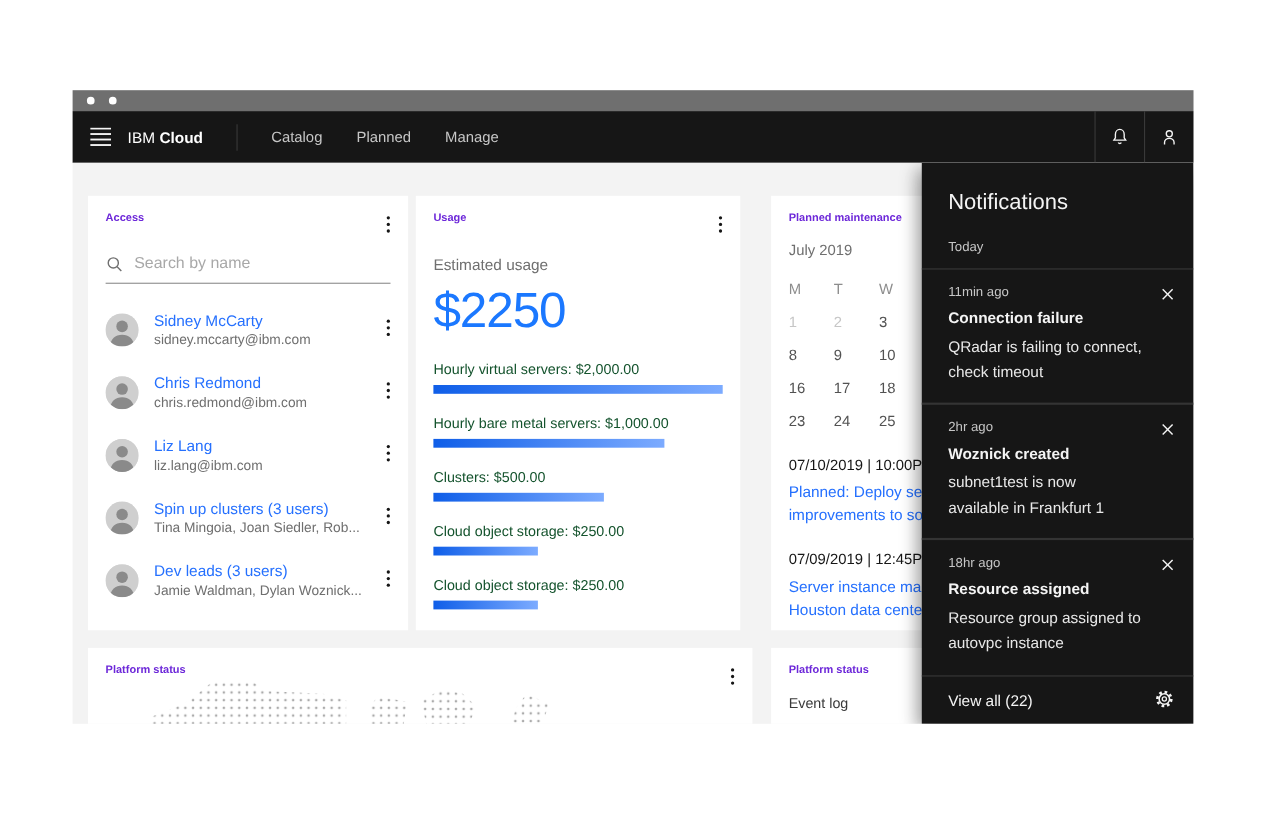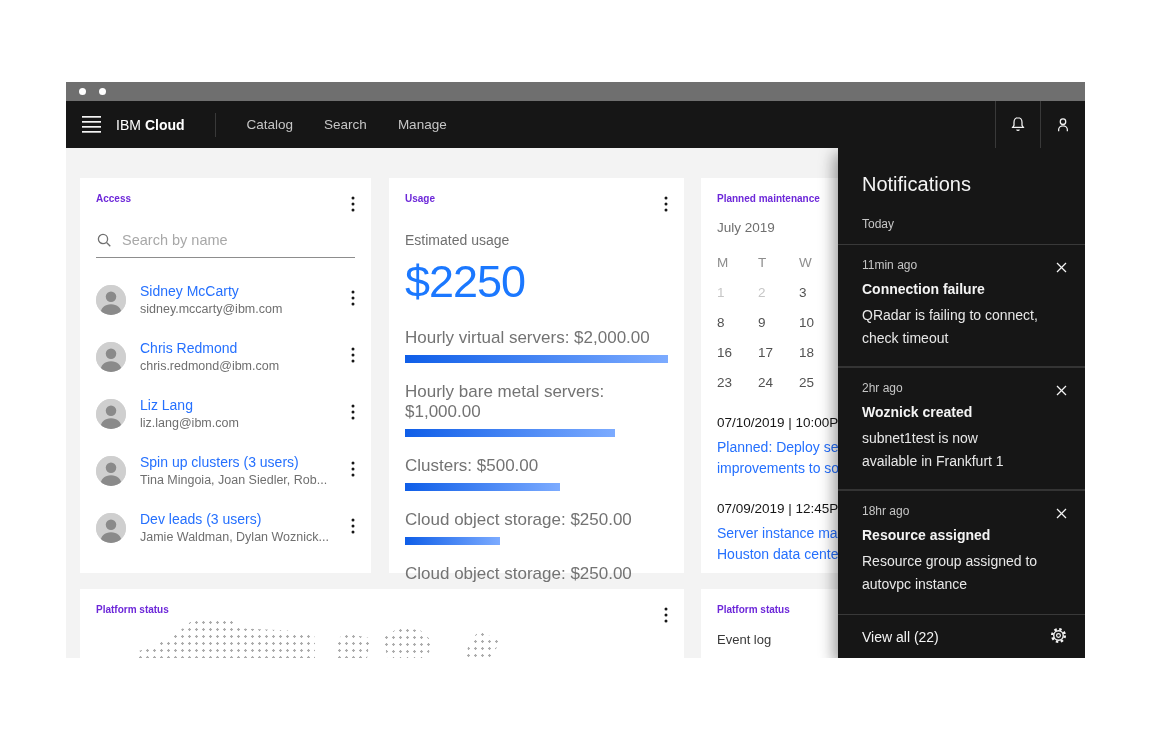--- a/index.html
+++ b/index.html
@@ -24,21 +24,21 @@
   .icon-cell + .icon-cell { border-left:1px solid #393939; }
 
   
   .content { position:relative; height:510px; background:#f3f3f3; overflow:hidden; }
   .card { position:absolute; background:#ffffff; }
   .card-head { display:flex; justify-content:space-between; align-items:flex-start; padding:15px 10px 0 16px; }
   .card-title { font-size:10px; font-weight:700; color:#6d28d9; }
   .kebab { background:none; border:none; cursor:pointer; padding:2px 6px; }
 
   #card-access { left:14px; top:30px; width:291px; height:395px; }
-  #card-usage  { left:323px; top:30px; width:295px; height:395px; }
+  #card-usage  { left:312px; top:30px; width:295px; height:395px; }
   #card-maint  { left:635px; top:30px; width:300px; height:395px; }
   #card-status-l { left:14px; top:441px; width:604px; height:120px; }
   #card-status-r { left:635px; top:441px; width:300px; height:120px; }
 
   
   .search-row { display:flex; align-items:flex-end; margin:14px 16px 0 16px; border-bottom:1px solid #8d8d8d; padding-bottom:9px; }
   .search-row svg { flex:none; margin-right:10px; }
   .search-input { border:none; outline:none; background:transparent; font-size:14.5px; color:#161616; width:100%; font-family:inherit; }
   .search-input::placeholder { color:#a8a8a8; }
   .user-list { margin-top:13px; }
@@ -47,21 +47,21 @@
   .avatar svg { display:block; width:100%; height:100%; }
   .user-text { flex:1; min-width:0; }
   .user-name { color:#2570fe; font-size:14px; cursor:pointer; white-space:nowrap; overflow:hidden; }
   .user-detail { color:#6f6f6f; font-size:12.5px; margin-top:3px; white-space:nowrap; overflow:hidden; }
 
   
   .usage-sub { color:#6f6f6f; font-size:14px; margin:14px 16px 0 16px; }
   .usage-total { color:#1b78ff; font-size:45px; font-weight:300; letter-spacing:-1px; margin:8px 16px 0 16px; }
   .usage-list { margin:20px 16px 0 16px; }
   .usage-item { margin-bottom:19px; }
-  .usage-label { color:#737373; font-size:17px; }
+  .usage-label { color:#14532d; font-size:13px; }
   .usage-bar { margin-top:7px; height:8px; width:100%; }
   .usage-bar-fill { height:8px; background:linear-gradient(to right,#0f5ee8,#7cabff); }
 
   
   .maint-month { color:#6f6f6f; font-size:13.5px; margin:16px 16px 0 16px; }
   .calendar { display:grid; grid-template-columns:repeat(3,41px); margin:12px 0 0 16px; }
   .cal-cell { height:30px; font-size:13.5px; color:#525252; display:flex; align-items:center; }
   .cal-head { color:#8d8d8d; }
   .cal-cell.muted { color:#c6c6c6; }
   .events { margin:18px 16px 0 16px; }
@@ -114,21 +114,21 @@
           </g>
         </svg>
     </button>
     <div class="brand">
       <span>IBM</span>
       <span class="bold">Cloud</span>
     </div>
     <div class="appbar-divider"></div>
     <nav class="nav">
       <button class="nav-item">Catalog</button>
-      <button class="nav-item">Search</button>
+      <button class="nav-item">Planned</button>
       <button class="nav-item">Manage</button>
     </nav>
     <div class="appbar-right">
       <button class="icon-cell">
         <svg width="20" height="20" viewBox="0 0 24 24" fill="none" stroke="#f4f4f4" stroke-width="1.5">
           <path d="M12 3.2 C9.2 3.2 7.2 5.6 7.2 8.6 V12.4 L5.6 14.8 H18.4 L16.8 12.4 V8.6 C16.8 5.6 14.8 3.2 12 3.2 Z"></path>
           <path d="M10.4 17.4 a1.7 1.7 0 0 0 3.2 0"></path>
         </svg>
       </button>
       <button class="icon-cell">

